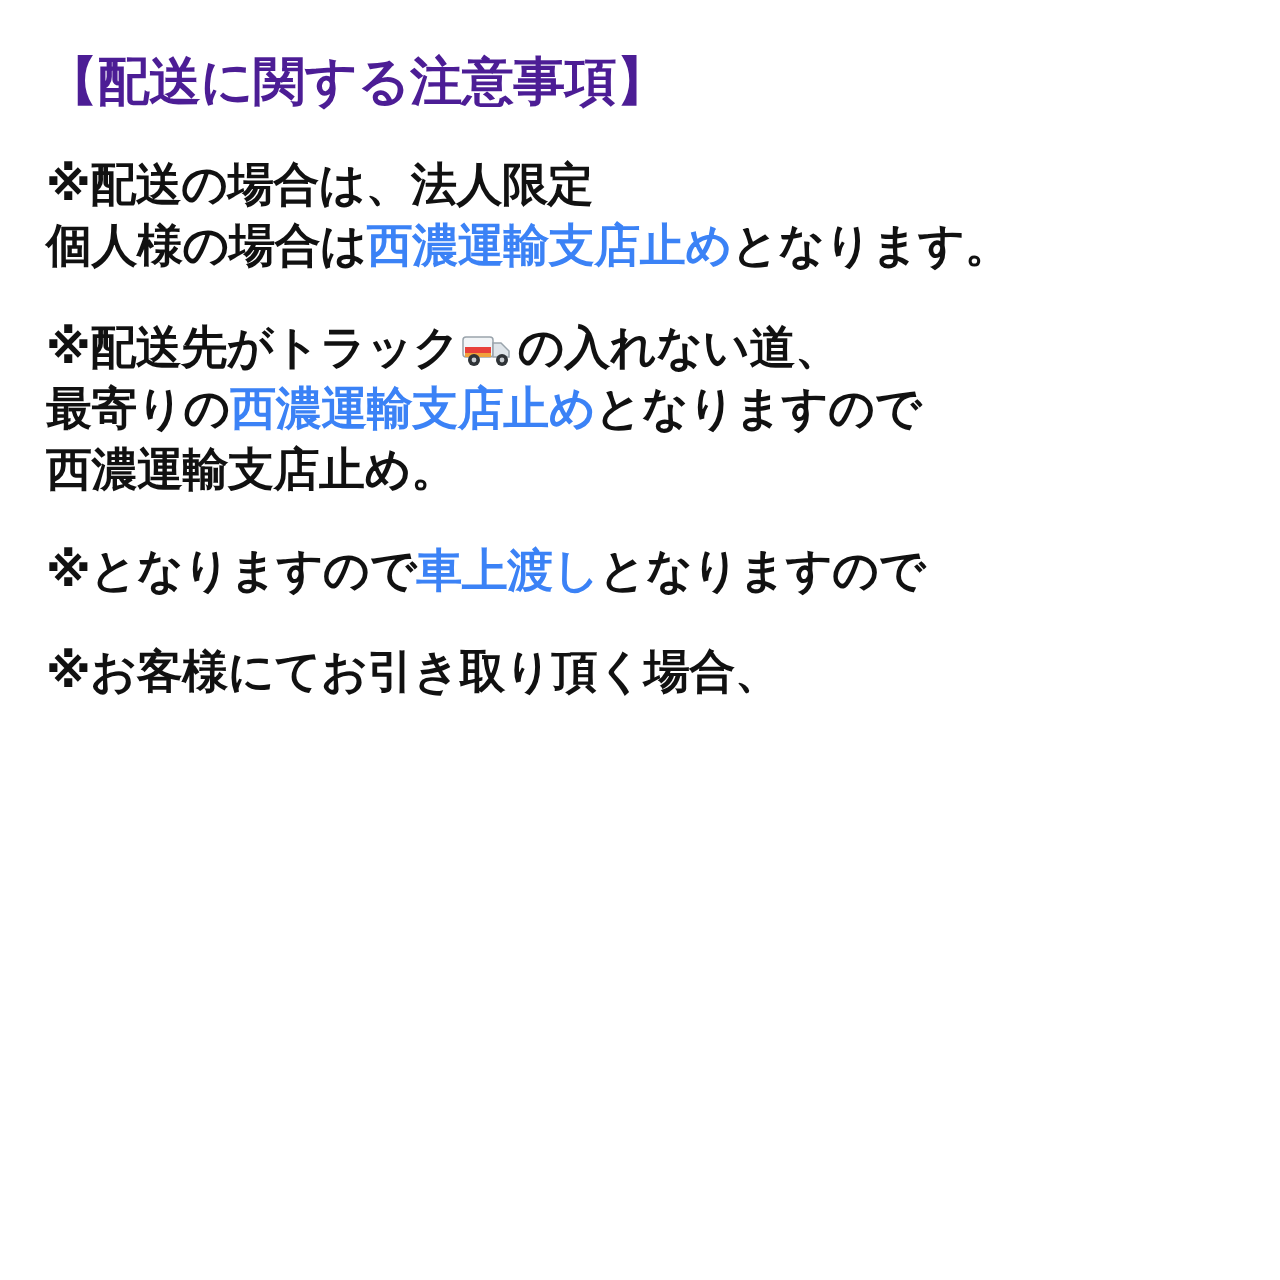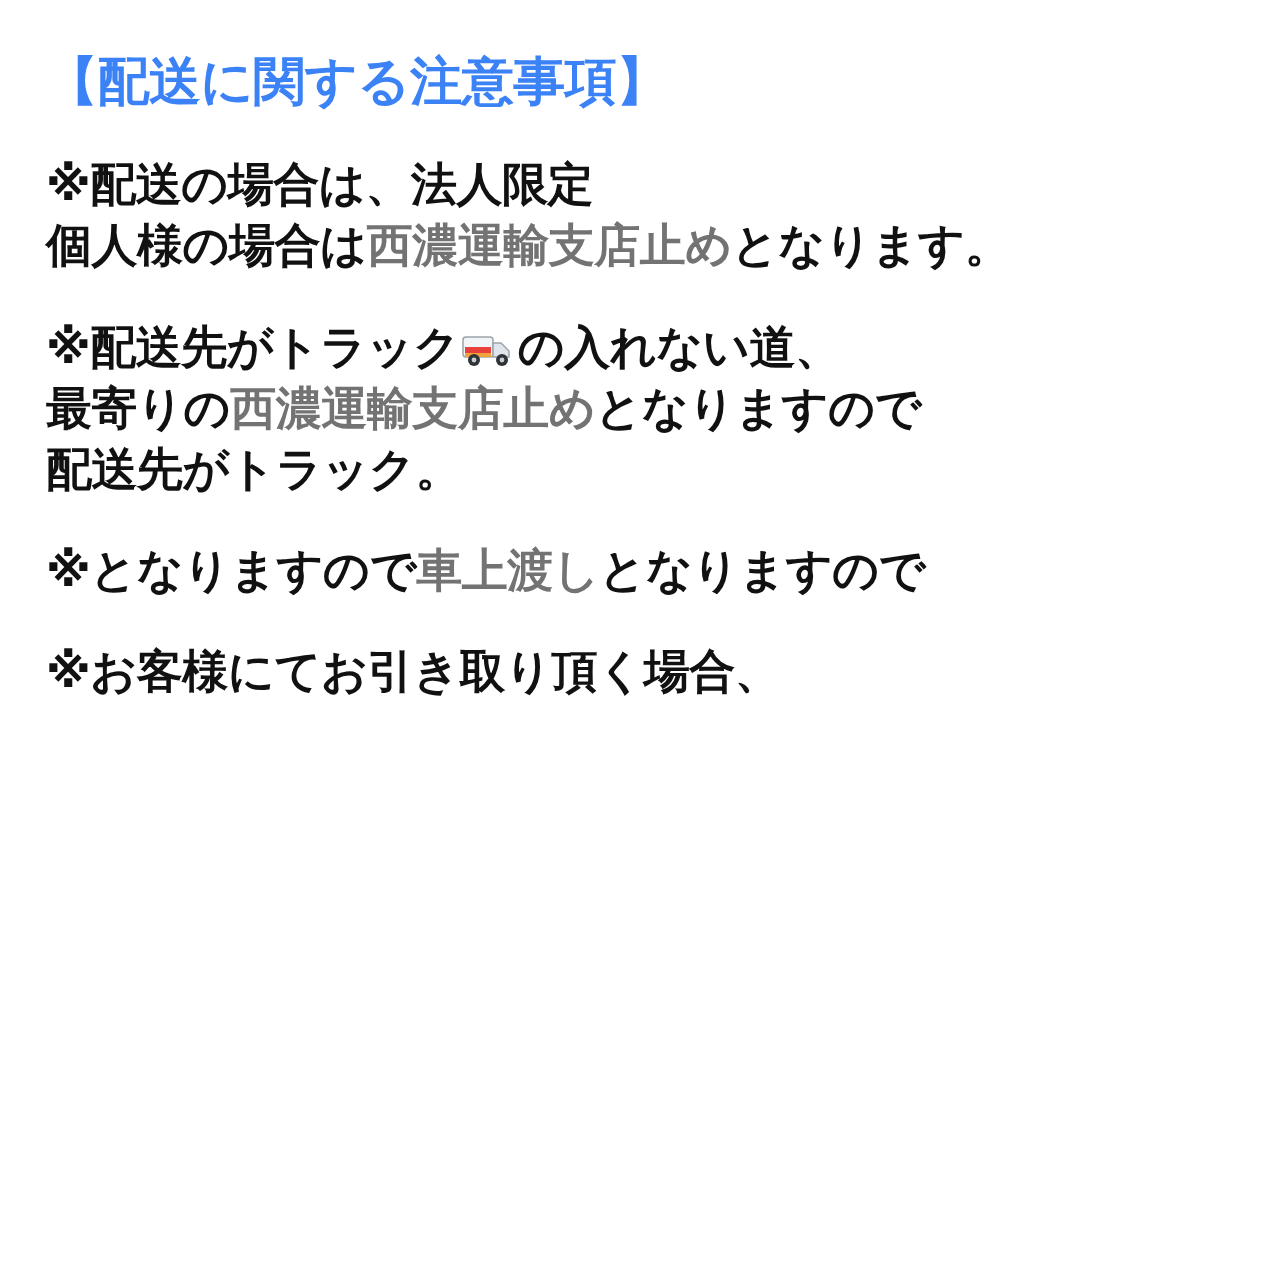--- a/index.html
+++ b/index.html
@@ -15,42 +15,42 @@
     overflow: hidden;
   }
   .page {
     width: 1280px;
     height: 1280px;
     box-sizing: border-box;
     padding: 52px 46px 40px 46px;
     position: relative;
   }
   .title {
-    color: #3b82f6;
+    color: #4c1d95;
     font-size: 52px;
     font-weight: 900;
     line-height: 1.12;
     letter-spacing: -0.5px;
     margin: 0 0 44px 0;
     white-space: nowrap;
   }
   .block {
     margin-bottom: 40px;
     margin-top: 36px;
   }
   .line {
     font-size: 46px;
     font-weight: 900;
     line-height: 1.33;
     letter-spacing: -0.5px;
     color: #111111;
     white-space: nowrap;
   }
   .red {
-    color: #737373;
+    color: #3b82f6;
     font-weight: 900;
   }
   .truck-icon {
     display: inline-block;
     vertical-align: -6px;
     margin: 0 2px;
   }
   .truck-icon svg {
     display: block;
   }
@@ -81,21 +81,21 @@
         <circle cx="12" cy="29" r="6" fill="#2f3337"></circle>
         <circle cx="12" cy="29" r="2.4" fill="#c9ced3"></circle>
         <circle cx="40" cy="29" r="6" fill="#2f3337"></circle>
         <circle cx="40" cy="29" r="2.4" fill="#c9ced3"></circle>
       </svg></span><span>の入れない道、</span>
     </div>
     <div class="line">
       <span>最寄りの</span><span class="red">西濃運輸支店止め</span><span>となりますので</span>
     </div>
     <div class="line">
-      <span>配送先がトラック。</span>
+      <span>西濃運輸支店止め。</span>
     </div>
   </div>
 
   <div class="block">
     <div class="line">
       <span>※となりますので</span><span class="red">車上渡し</span><span>となりますので</span>
     </div>
   </div>
 
   <div class="block">

